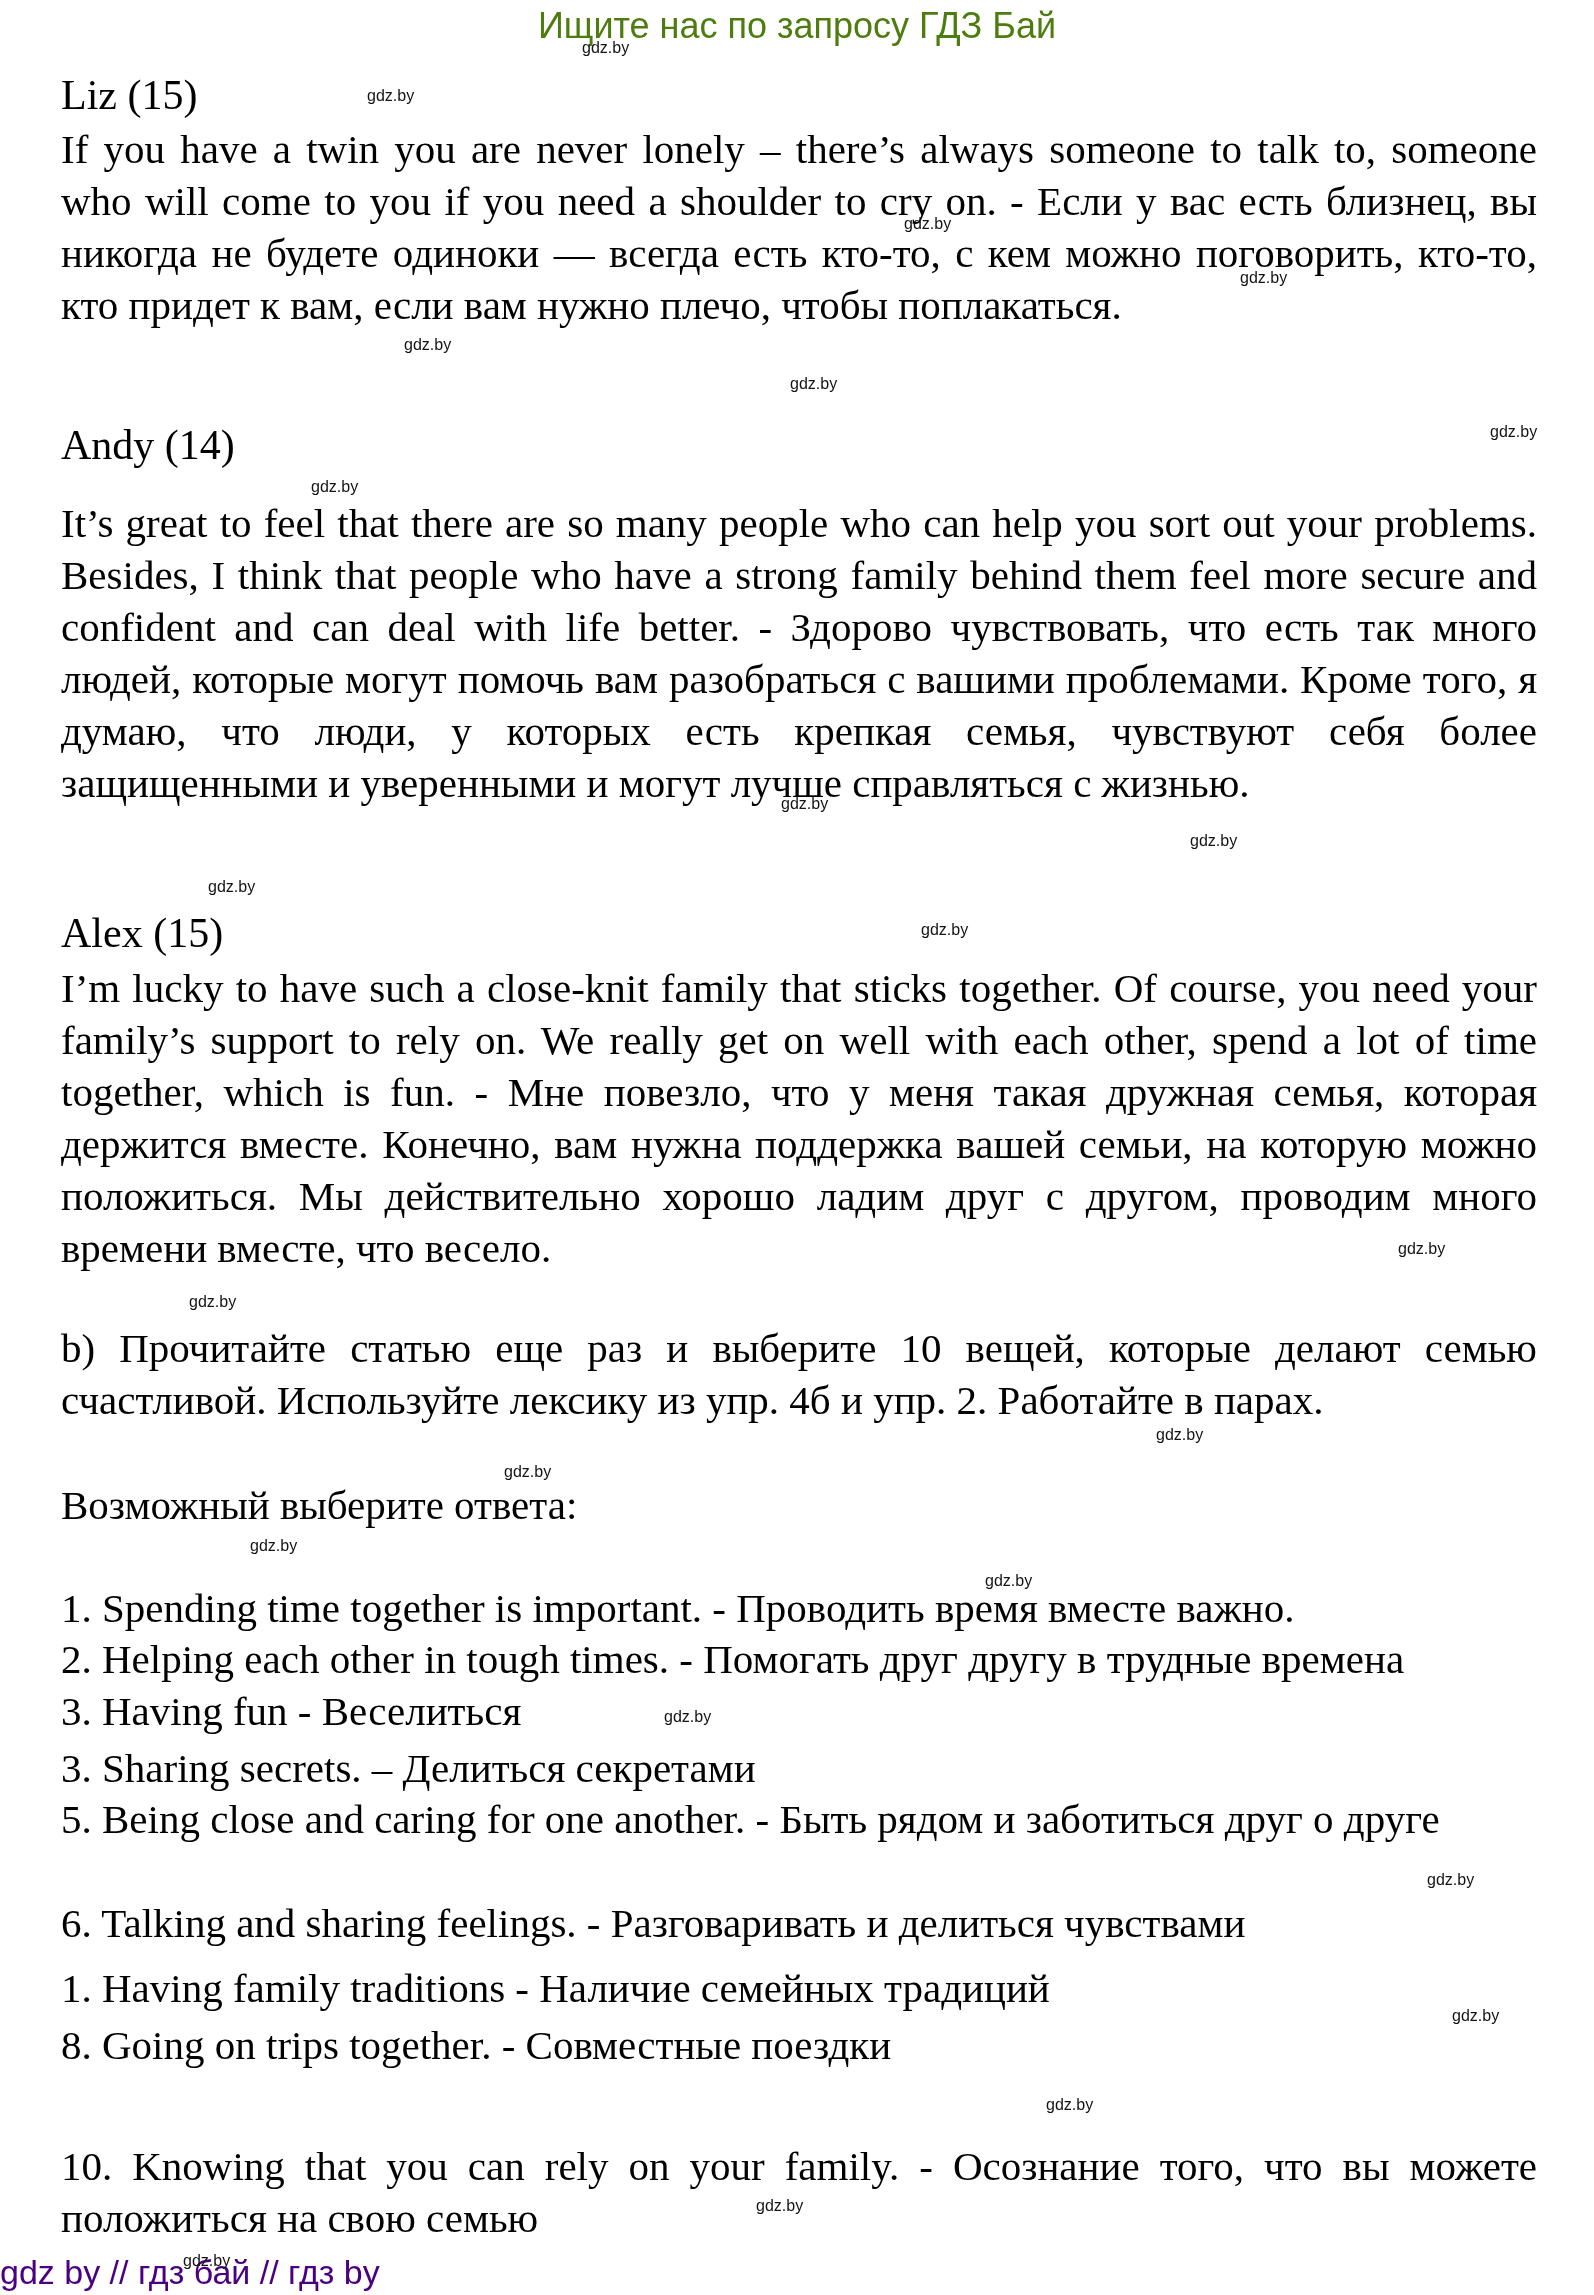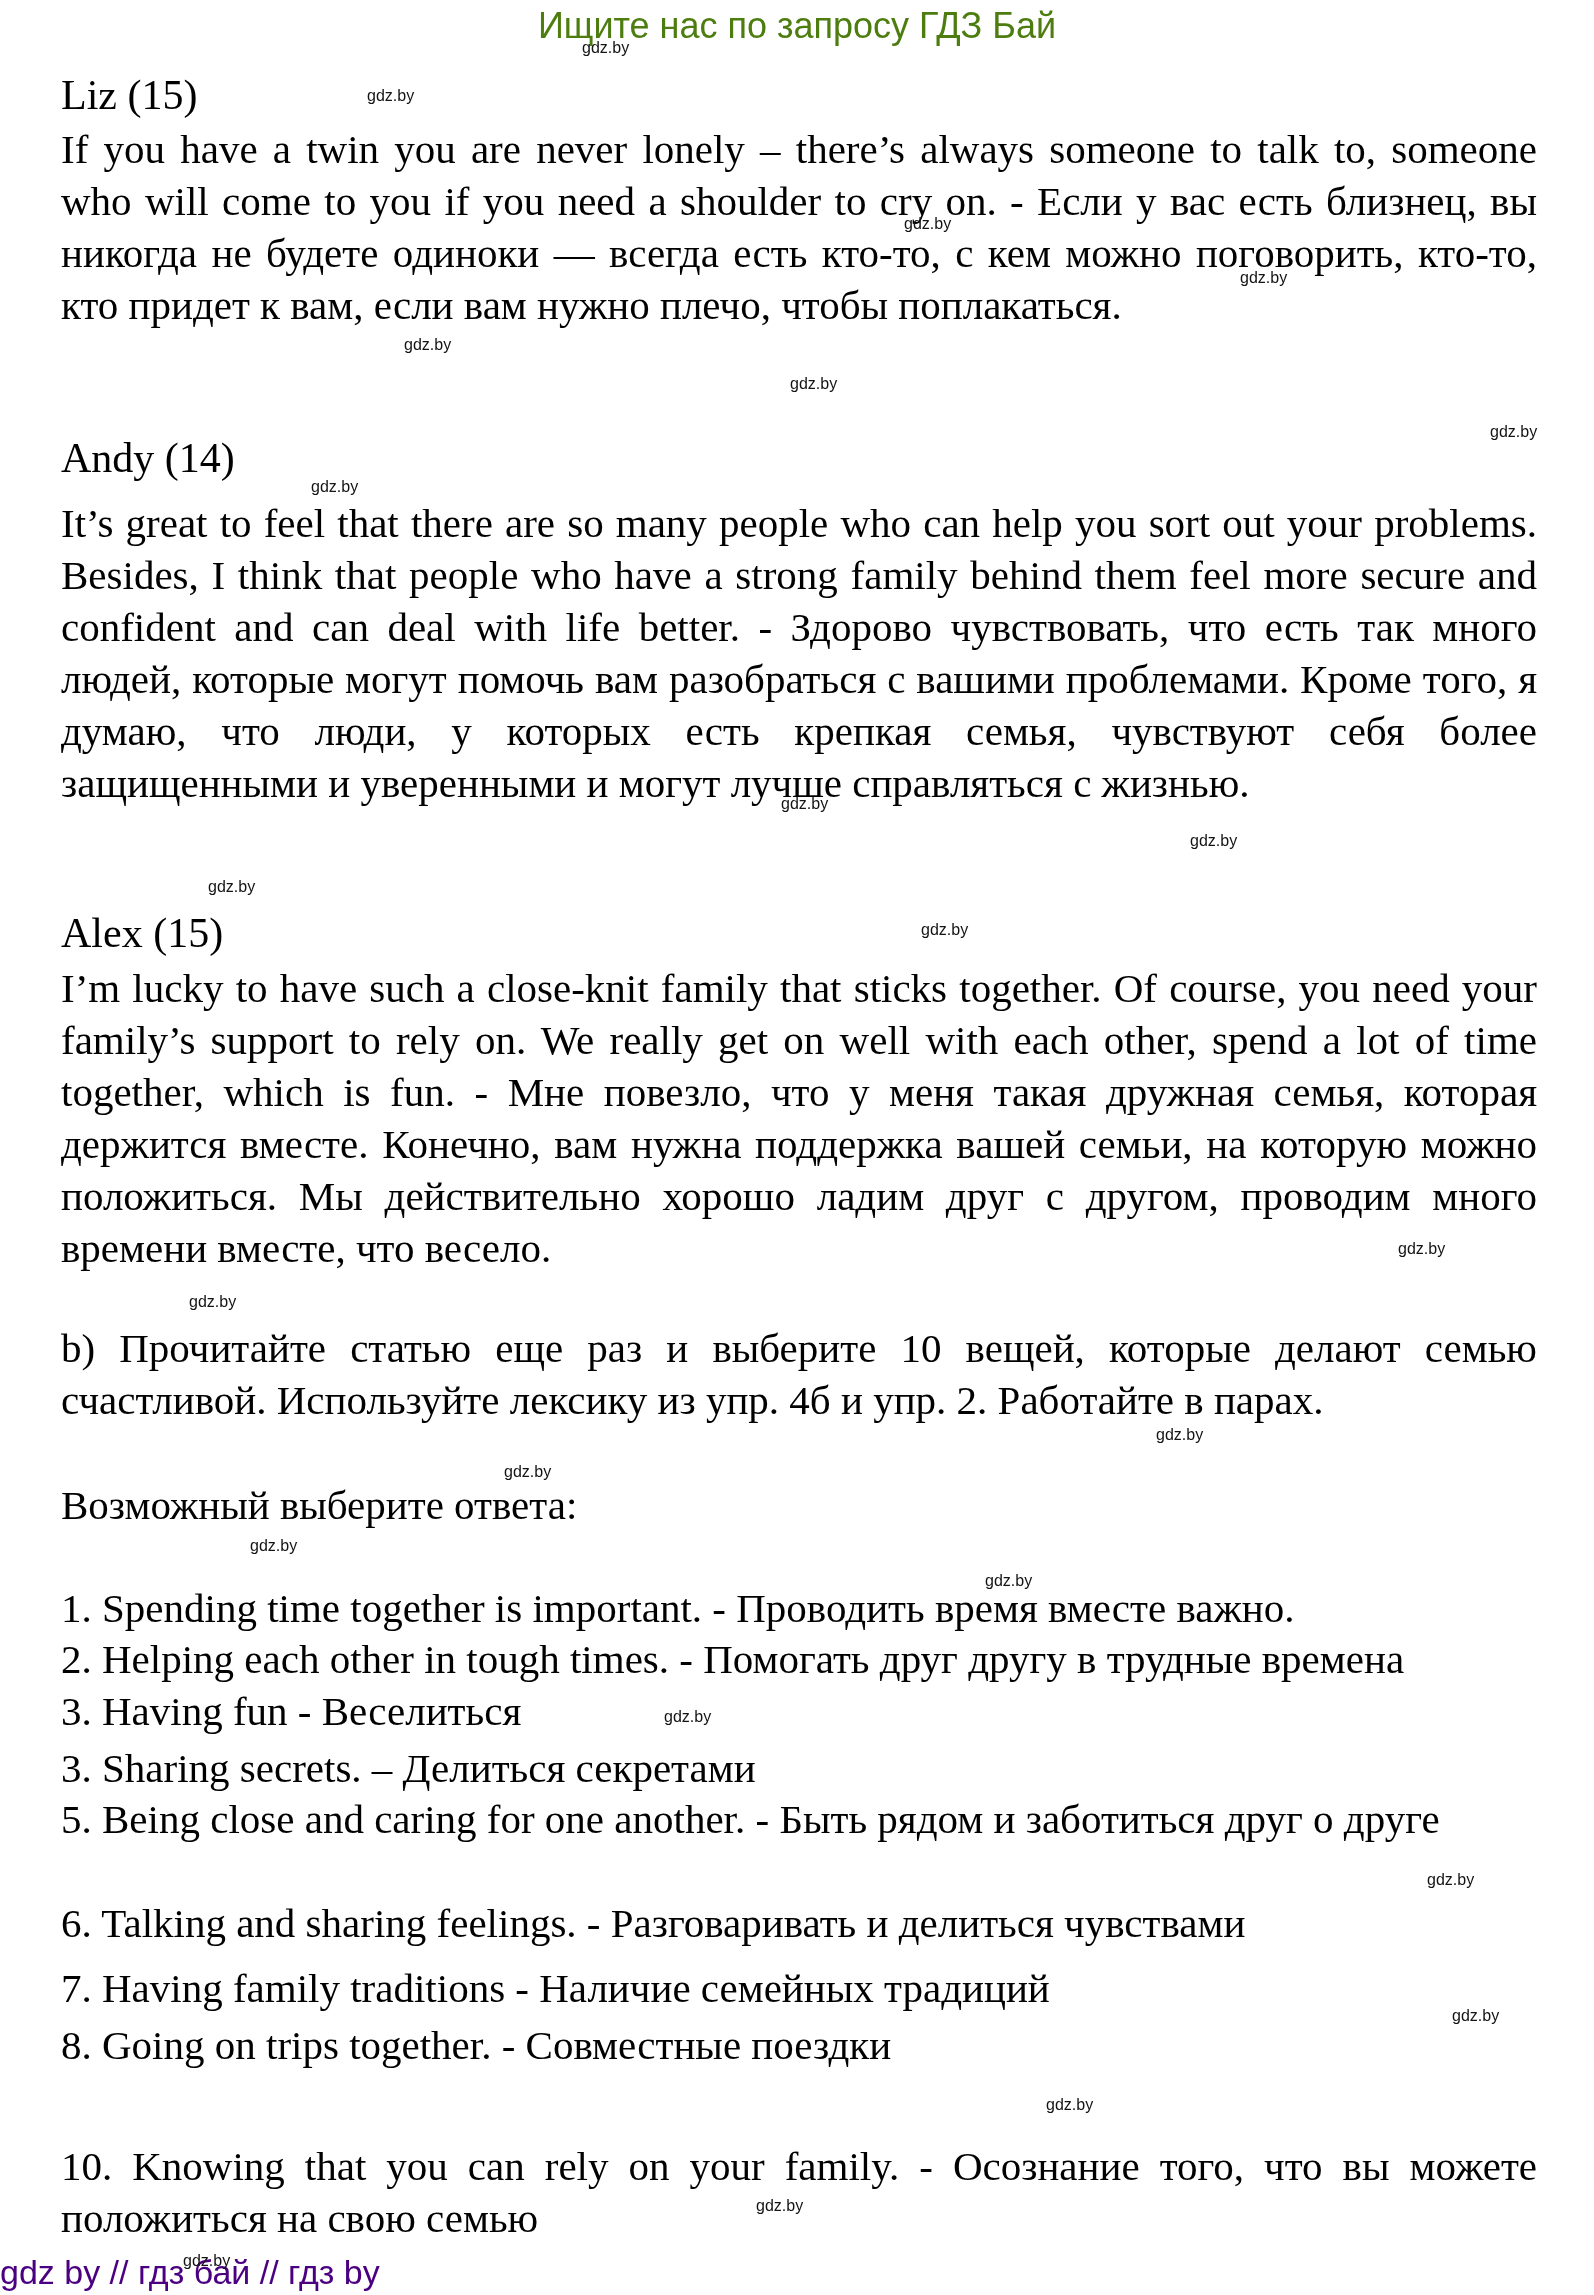--- a/index.html
+++ b/index.html
@@ -50,37 +50,37 @@
 </head>
 <body>
 
 <div class="page">
 
   <div class="header" style="color: #4d7c0f;">Ищите нас по запросу ГДЗ Бай</div>
 
   <h2 class="heading" style="top:69px">Liz (15)</h2>
   <p class="body" style="top:123px">If you have a twin you are never lonely – there’s always someone to talk to, someone who will come to you if you need a shoulder to cry on. - Если у вас есть близнец, вы никогда не будете одиноки — всегда есть кто-то, с кем можно поговорить, кто-то, кто придет к вам, если вам нужно плечо, чтобы поплакаться.</p>
 
-  <h2 class="heading" style="top:432px">Andy (14)</h2>
+  <h2 class="heading" style="top:419px">Andy (14)</h2>
   <p class="body" style="top:497px">It’s great to feel that there are so many people who can help you sort out your problems. Besides, I think that people who have a strong family behind them feel more secure and confident and can deal with life better. - Здорово чувствовать, что есть так много людей, которые могут помочь вам разобраться с вашими проблемами. Кроме того, я думаю, что люди, у которых есть крепкая семья, чувствуют себя более защищенными и уверенными и могут лучше справляться с жизнью.</p>
 
   <h2 class="heading" style="top:907px">Alex (15)</h2>
   <p class="body" style="top:962px">I’m lucky to have such a close-knit family that sticks together. Of course, you need your family’s support to rely on. We really get on well with each other, spend a lot of time together, which is fun. - Мне повезло, что у меня такая дружная семья, которая держится вместе. Конечно, вам нужна поддержка вашей семьи, на которую можно положиться. Мы действительно хорошо ладим друг с другом, проводим много времени вместе, что весело.</p>
 
   <p class="body" style="top:1322px">b) Прочитайте статью еще раз и выберите 10 вещей, которые делают семью счастливой. Используйте лексику из упр. 4б и упр. 2. Работайте в парах.</p>
 
   <p class="body intro" style="top:1479px">Возможный выберите ответа:</p>
 
   <p class="body" style="top:1582px">1. Spending time together is important. - Проводить время вместе важно.</p>
   <p class="body" style="top:1633px">2. Helping each other in tough times. - Помогать друг другу в трудные времена</p>
   <p class="body" style="top:1685px">3. Having fun - Веселиться</p>
   <p class="body" style="top:1742px">3. Sharing secrets. – Делиться секретами</p>
   <p class="body" style="top:1793px">5. Being close and caring for one another. - Быть рядом и заботиться друг о друге</p>
   <p class="body" style="top:1897px">6. Talking and sharing feelings. - Разговаривать и делиться чувствами</p>
-  <p class="body" style="top:1962px">7. Having family traditions - Наличие семейных традиций</p>
+  <p class="body" style="top:1962px">1. Having family traditions - Наличие семейных традиций</p>
   <p class="body" style="top:2019px">8. Going on trips together. - Совместные поездки</p>
   <p class="body" style="top:2140px">10. Knowing that you can rely on your family. - Осознание того, что вы можете положиться на свою семью</p>
 
   <div class="footer" style="color: rgb(75, 0, 130);">gdz by // гдз бай // гдз by</div>
 
   <div>
       <div class="wm" style="left: 582px; top: 39px; color: rgb(20, 20, 20);">gdz.by</div>
       <div class="wm" style="left: 367px; top: 87px; color: rgb(20, 20, 20);">gdz.by</div>
       <div class="wm" style="left: 904px; top: 215px; color: rgb(20, 20, 20);">gdz.by</div>
       <div class="wm" style="left: 1240px; top: 269px; color: rgb(20, 20, 20);">gdz.by</div>

